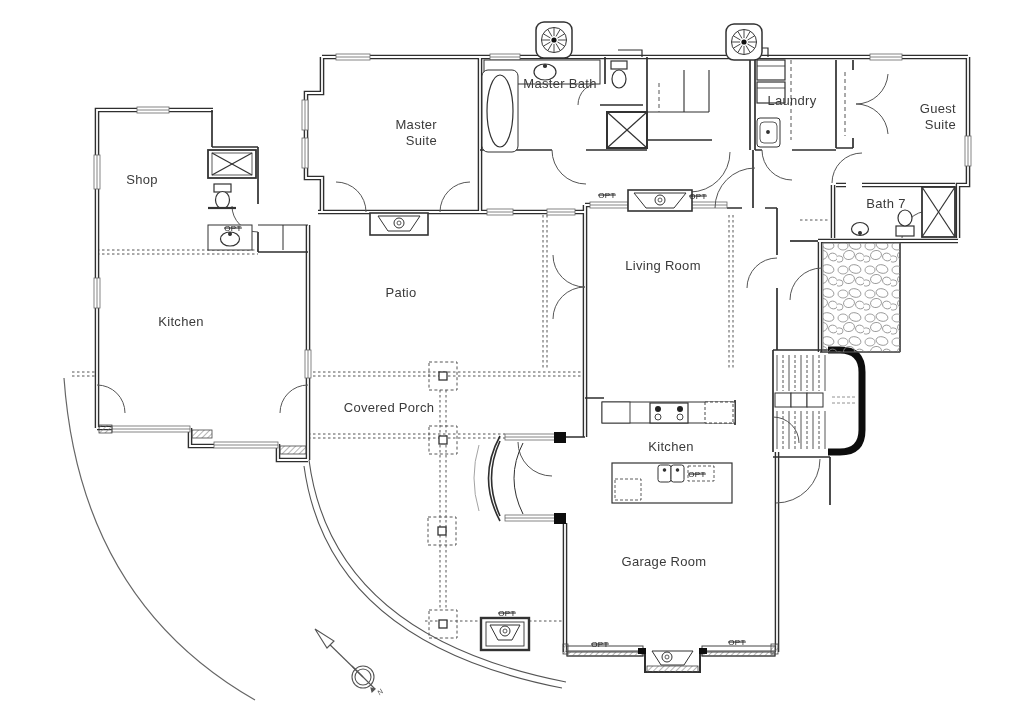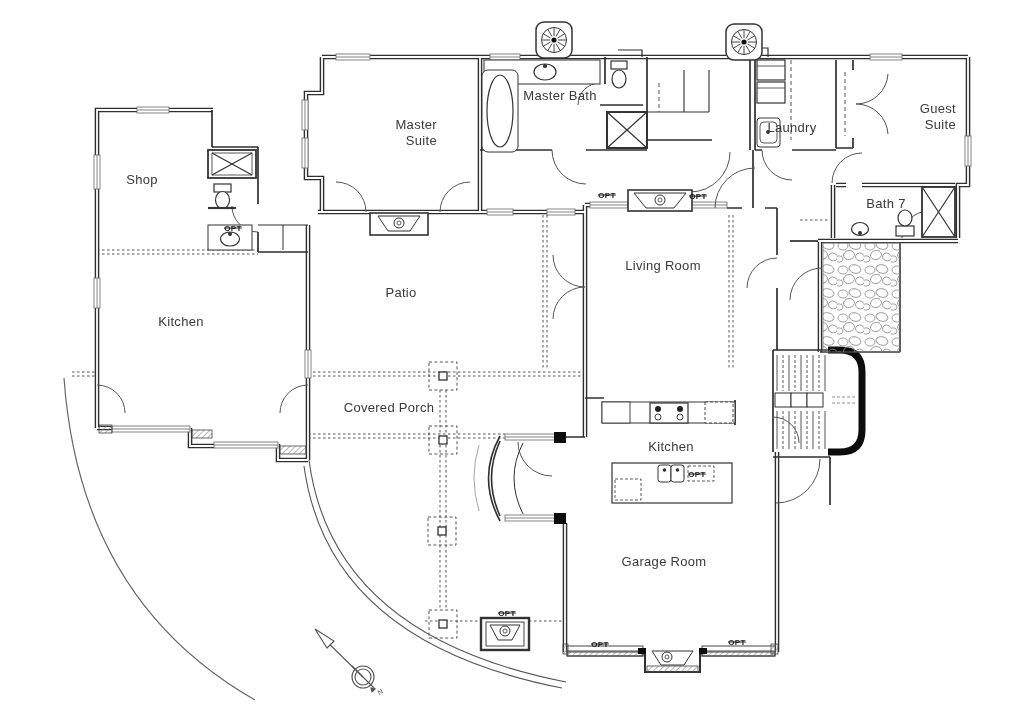--- a/index.html
+++ b/index.html
@@ -2,21 +2,21 @@
 <html><head>
 <meta charset="utf-8">
 <style>
   html,body{margin:0;padding:0;background:#fff;}
   .plan{position:relative;width:1024px;height:728px;background:#fff;overflow:hidden;
         font-family:"Liberation Sans",sans-serif;}
   .plan svg{position:absolute;left:0;top:0;}
   .lbl{position:absolute;font-size:13px;color:#3a3a3a;letter-spacing:.3px;
        transform:translate(-50%,-50%);white-space:nowrap;text-align:center;line-height:1.22;}
   .lbl.tl{transform:translate(0,-50%);text-align:right;white-space:normal;}
-  .opt{position:absolute;font-size:8px;font-weight:bold;color:#1d1d1d;letter-spacing:.4px;
+  .opt{position:absolute;font-size:8px;font-weight:normal;color:#1d1d1d;letter-spacing:.4px;
        text-decoration:line-through;transform:translate(-50%,-50%);background:transparent;}
   .north{position:absolute;font-size:7px;font-style:italic;color:#444;
          transform:translate(-50%,-50%) rotate(-40deg);}
 </style>
 </head>
 <body>
 
 <div class="plan">
 <svg width="1024" height="728" viewBox="0 0 1024 728">
   <defs>
@@ -452,22 +452,22 @@
     <circle cx="363" cy="677" r="11"></circle>
     <circle cx="363" cy="677" r="8"></circle>
     <line x1="352" y1="666" x2="375" y2="689"></line>
     <path d="M375,689 l-4,-1 l1,4 Z" fill="#555"></path>
   </g>
 </svg>
 
   <div class="lbl" style="left:142px;top:180px">Shop</div>
   <div class="lbl" style="left:181px;top:322px">Kitchen</div>
   <div class="lbl tl" style="left:379px;top:133px;width:58px">Master Suite</div>
-  <div class="lbl" style="left:560px;top:96px">Master Bath</div>
-  <div class="lbl" style="left:792px;top:128px">Laundry</div>
+  <div class="lbl" style="left:560px;top:84px">Master Bath</div>
+  <div class="lbl" style="left:792px;top:101px">Laundry</div>
   <div class="lbl tl" style="left:908px;top:117px;width:48px">Guest Suite</div>
   <div class="lbl" style="left:886px;top:204px">Bath 7</div>
   <div class="lbl" style="left:663px;top:266px">Living Room</div>
   <div class="lbl" style="left:401px;top:293px">Patio</div>
   <div class="lbl" style="left:389px;top:408px">Covered Porch</div>
   <div class="lbl" style="left:671px;top:447px">Kitchen</div>
   <div class="lbl" style="left:664px;top:562px">Garage Room</div>
 
   <div class="opt" style="left:233px;top:228px">OPT</div>
   <div class="opt" style="left:607px;top:195px">OPT</div>

